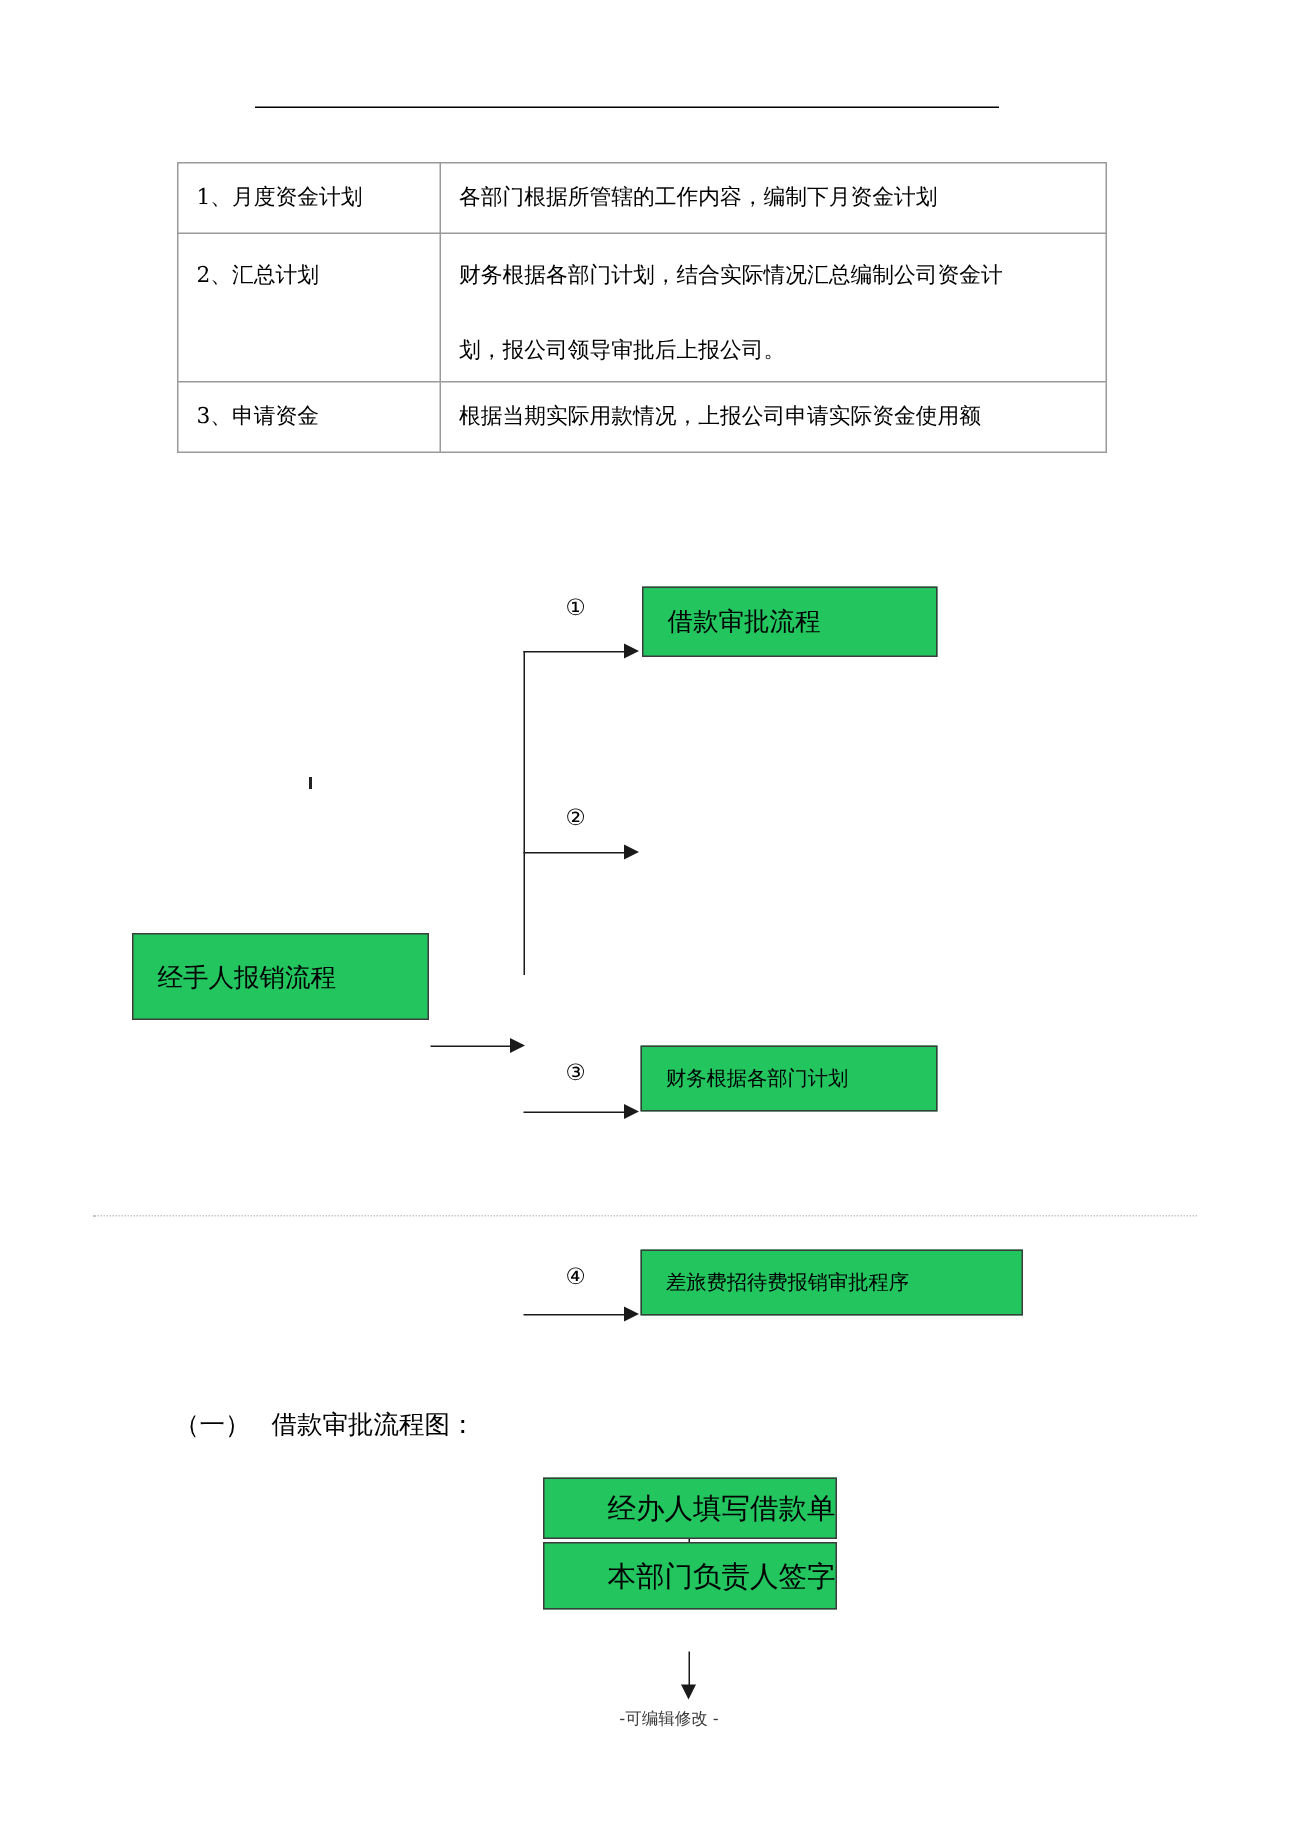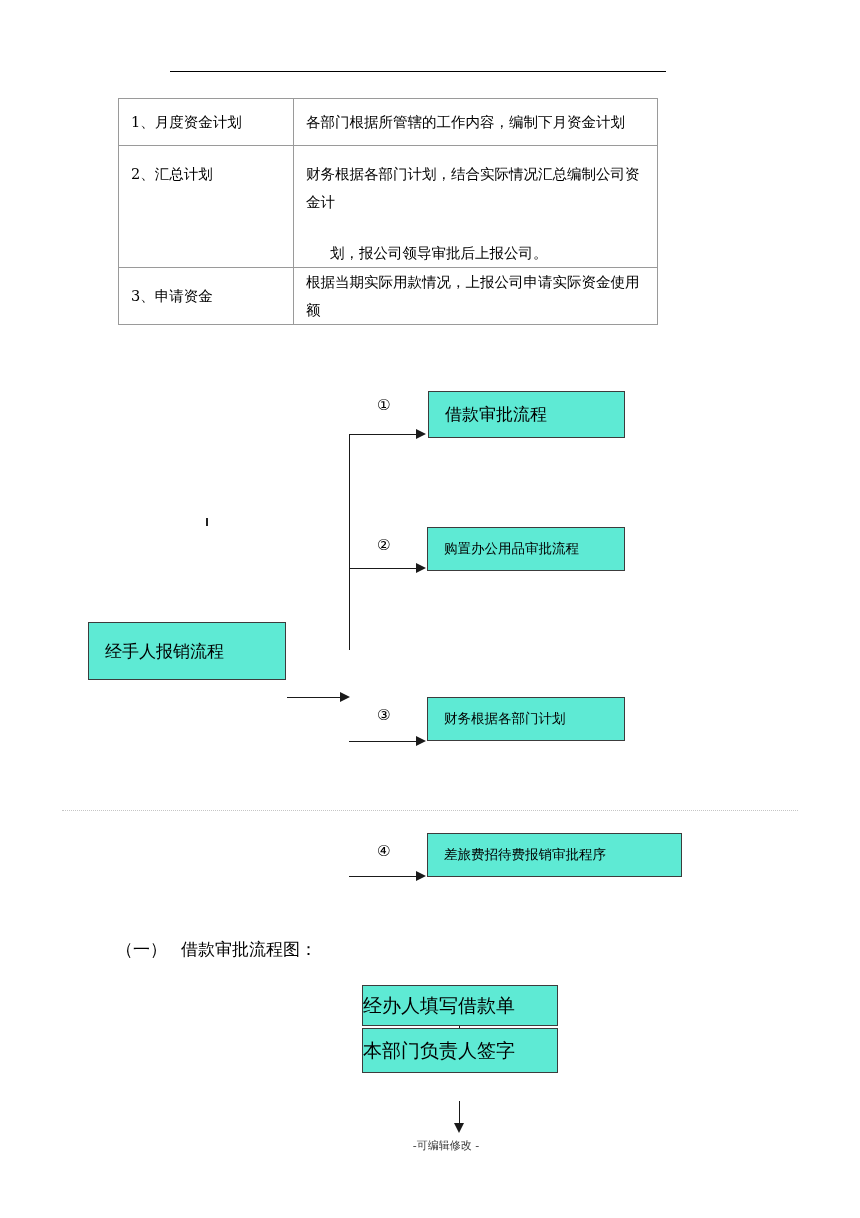--- a/index.html
+++ b/index.html
@@ -26,40 +26,40 @@
     top: 71px;
     width: 496px;
     height: 0;
     border-top: 1.6px solid #000;
   }
 
   
   .proc-table {
     position: absolute;
     left: 118px;
-    top: 98px;
-    width: 540px;
+    top: 108px;
+    width: 620px;
     border-collapse: collapse;
     table-layout: fixed;
   }
   .proc-table td {
     border: 1px solid #9a9a9a;
     padding: 0 12px;
     font-size: 14.5px;
     line-height: 1.95;
     vertical-align: middle;
     font-family: "DejaVu Serif", "Liberation Serif", serif;
   }
   .proc-table td.col-left {
     width: 150px;
   }
   .proc-table tr.r1 td { height: 46px; }
   .proc-table tr.r2 td { height: 84px; vertical-align: top; padding-top: 14px; }
   .proc-table tr.r3 td { height: 46px; }
-  .cell-line2 { display: block; margin-top: 22px; margin-left: 24px; }
+  .cell-line2 { display: block; margin-top: 22px; }
 
   
   .heading-3 {
     position: absolute;
     left: 130px;
     top: 343px;
     font-size: 19px;
     letter-spacing: 0.5px;
     white-space: nowrap;
   }
@@ -72,27 +72,27 @@
     font-size: 17px;
     white-space: nowrap;
   }
   .heading-sub .num { margin-right: 14px; }
 
   
   .box {
     position: absolute;
     box-sizing: border-box;
     border: 1.3px solid #3c3c3c;
-    background: #5eead4;
+    background: #22c55e;
     display: flex;
     align-items: center;
     font-family: "DejaVu Serif", "Liberation Serif", serif;
   }
   .box.pad-l { padding-left: 16px; }
-  .box.center { justify-content: flex-start; }
+  .box.center { justify-content: flex-end; }
 
   .box-main   { left: 88px;  top: 622px; width: 198px; height: 58px; font-size: 17px; }
   .box-1      { left: 428px; top: 391px; width: 197px; height: 47px; font-size: 17px; }
   .box-2      { left: 427px; top: 527px; width: 198px; height: 44px; font-size: 13.5px; }
   .box-3      { left: 427px; top: 697px; width: 198px; height: 44px; font-size: 13.5px; }
   .box-4      { left: 427px; top: 833px; width: 255px; height: 44px; font-size: 13.5px; }
   .box-b1     { left: 362px; top: 985px; width: 196px; height: 41px; font-size: 19px; }
   .box-b2     { left: 362px; top: 1028px; width: 196px; height: 45px; font-size: 19px; }
 
   
@@ -237,23 +237,20 @@
   <div class="arrow-r ar-4"></div>
 
   <div class="marker m1">①</div>
   <div class="marker m2">②</div>
   <div class="marker m3">③</div>
   <div class="marker m4">④</div>
 
   <div class="box box-1 pad-l">
     <span>借款审批流程</span>
   </div>
-  <div class="box box-2 pad-l">
-    <span>购置办公用品审批流程</span>
-  </div>
   <div class="box box-3 pad-l">
     <span>财务根据各部门计划</span>
   </div>
   <div class="box box-4 pad-l">
     <span>差旅费招待费报销审批程序</span>
   </div>
 
   <div class="stray-mark"></div>
   <div class="page-break"></div>
 

